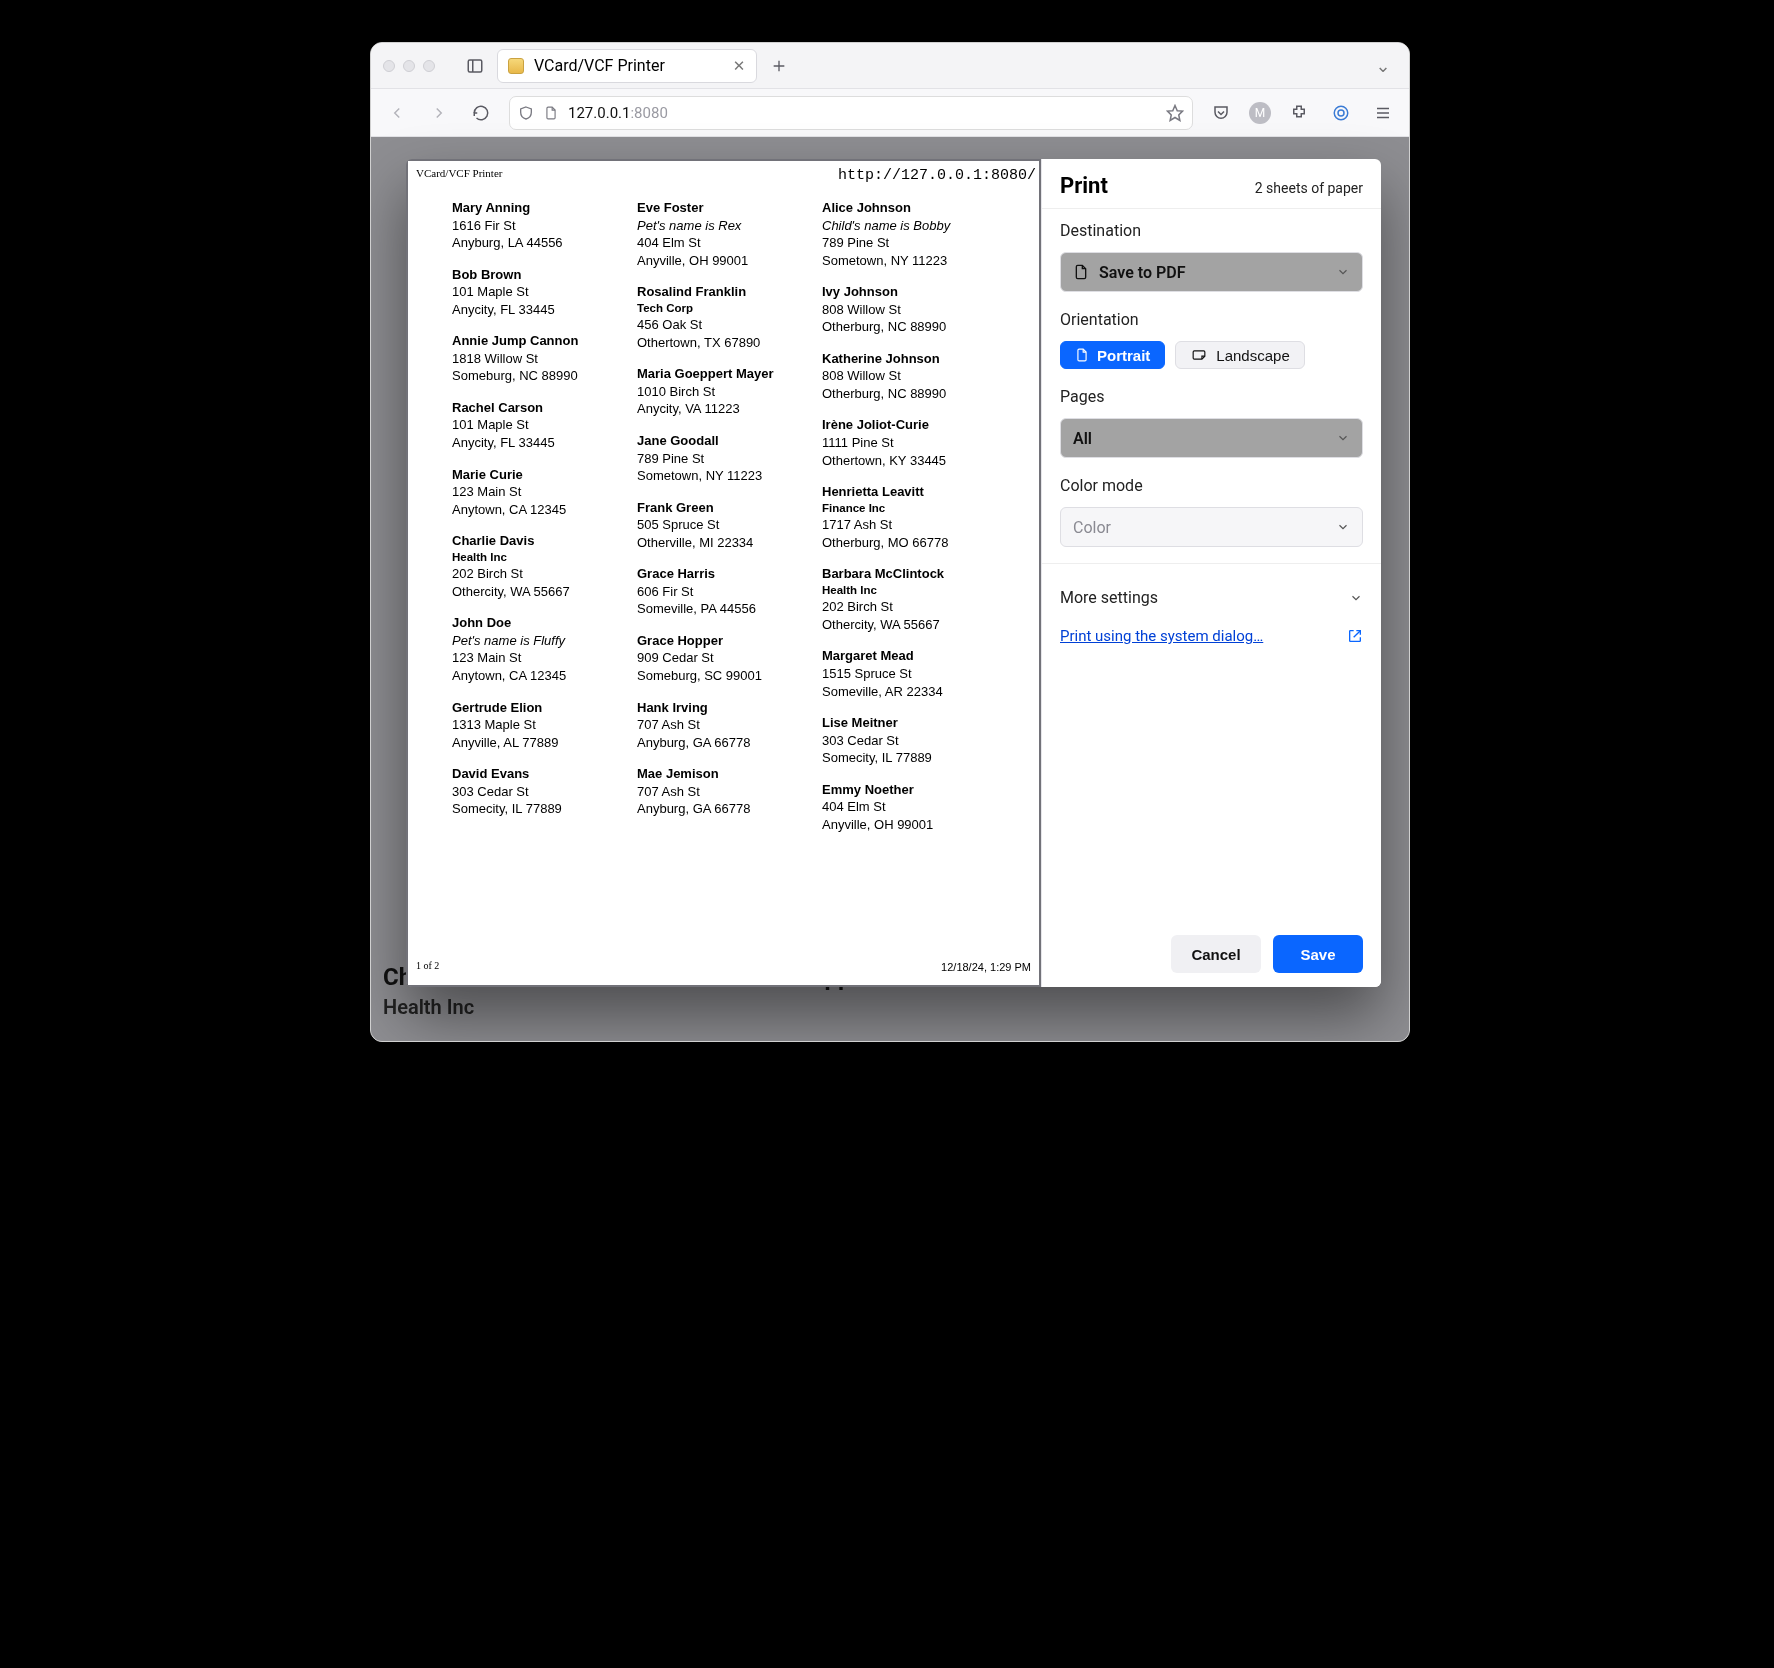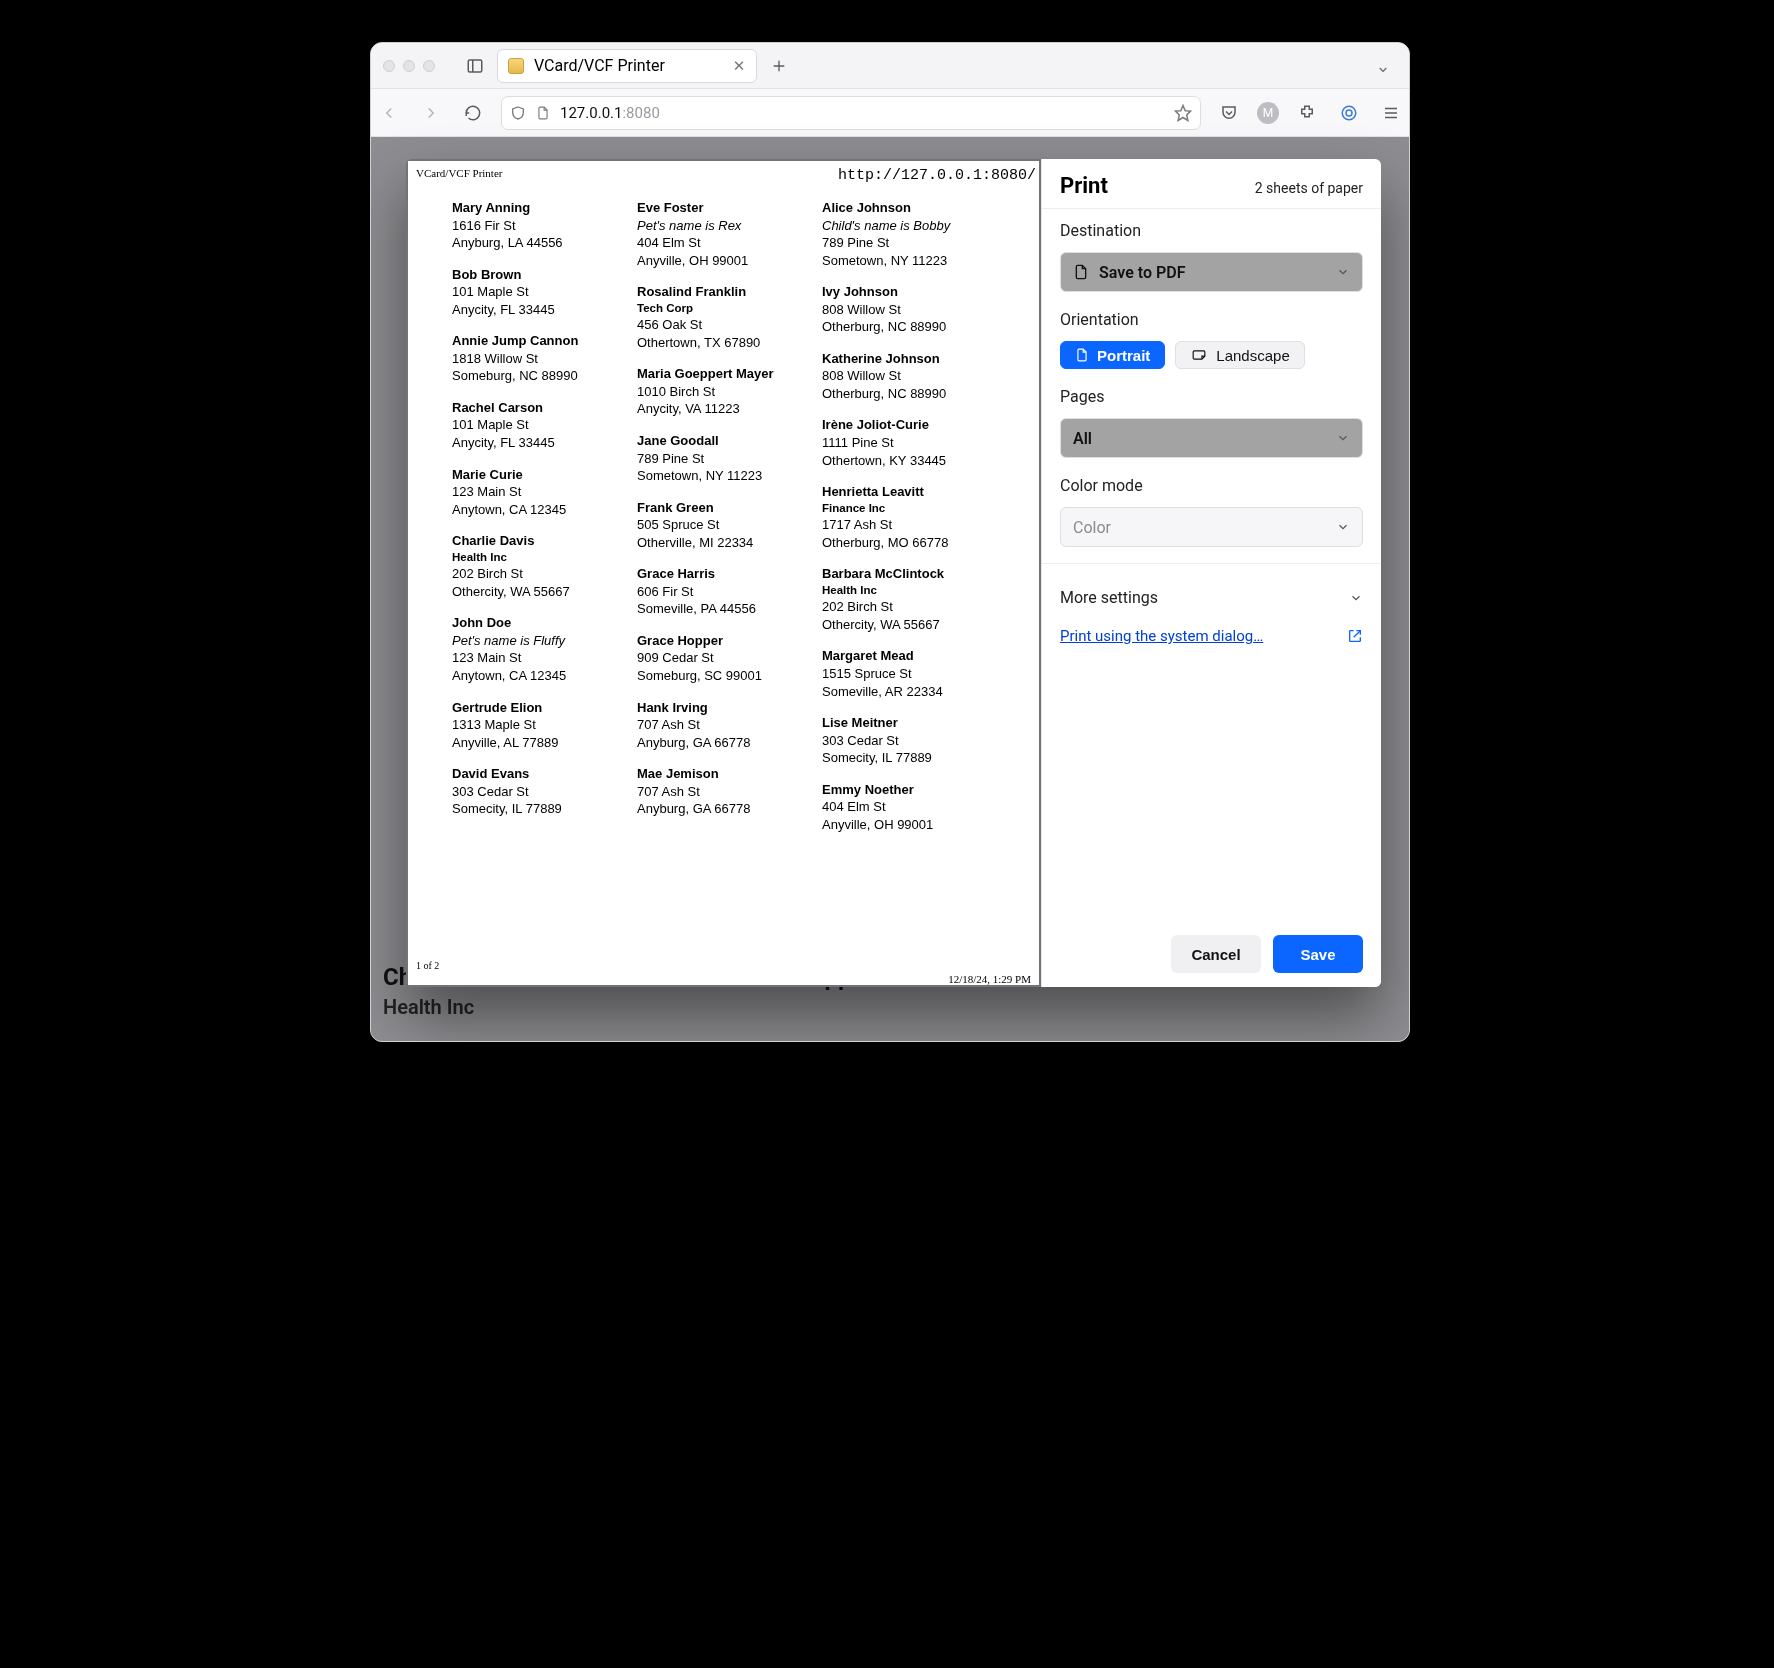--- a/index.html
+++ b/index.html
@@ -62,21 +62,21 @@
   .tab .close {
     position: absolute; right: 6px; top: 50%; transform: translateY(-50%);
     color: #777; font-size: 15px; width: 22px; text-align: center;
   }
   .spacer { flex: 1; }
   .chev-down::before { content: "⌄"; font-size: 18px; color: #777; }
   
   .toolbar {
     height: 48px;
     display: flex; align-items: center; gap: 14px;
-    padding: 0 4px;
+    padding: 0 12px;
     background: #f8f8fa;
     border-bottom: 1px solid #e2e2e6;
   }
   .toolbar .btn-icon svg { width: 18px; height: 18px; }
   .toolbar .nav-disabled { color: #b4b4bb; }
   .urlbar {
     flex: 1; height: 34px;
     background: #fff; border: 1px solid #ddd; border-radius: 7px;
     display: flex; align-items: center; padding: 0 8px; gap: 10px;
     color: #333; font-size: 15px;
@@ -131,22 +131,22 @@
   }
   .preview-header-r {
     position: absolute; right: 3px; top: 6px;
     font-size: 15px; font-family: Liberation Mono, monospace;
   }
   .preview-footer-l {
     position: absolute; left: 8px; bottom: 14px;
     font-size: 10px; font-family: "Times New Roman", serif;
   }
   .preview-footer-r {
-    position: absolute; right: 8px; bottom: 0;
-    font-size: 11px; font-family: Liberation Serif, serif;
+    position: absolute; right: 8px; bottom: 12px;
+    font-size: 11px; font-family: Liberation Sans, sans-serif;
   }
   .preview-cols { display: flex; gap: 12px; width: 100%; }
   .pvcol { flex: 1; display: flex; flex-direction: column; gap: 14px; font-size: 13px; line-height: 1.35; }
   .entry .nm { font-weight: 700; }
   .entry .note { font-style: italic; }
   .entry .org { font-weight: 700; font-size: 11.5px; }
   
   .settings-pane {
     flex: 1; height: 100%;
     background: #fff;

